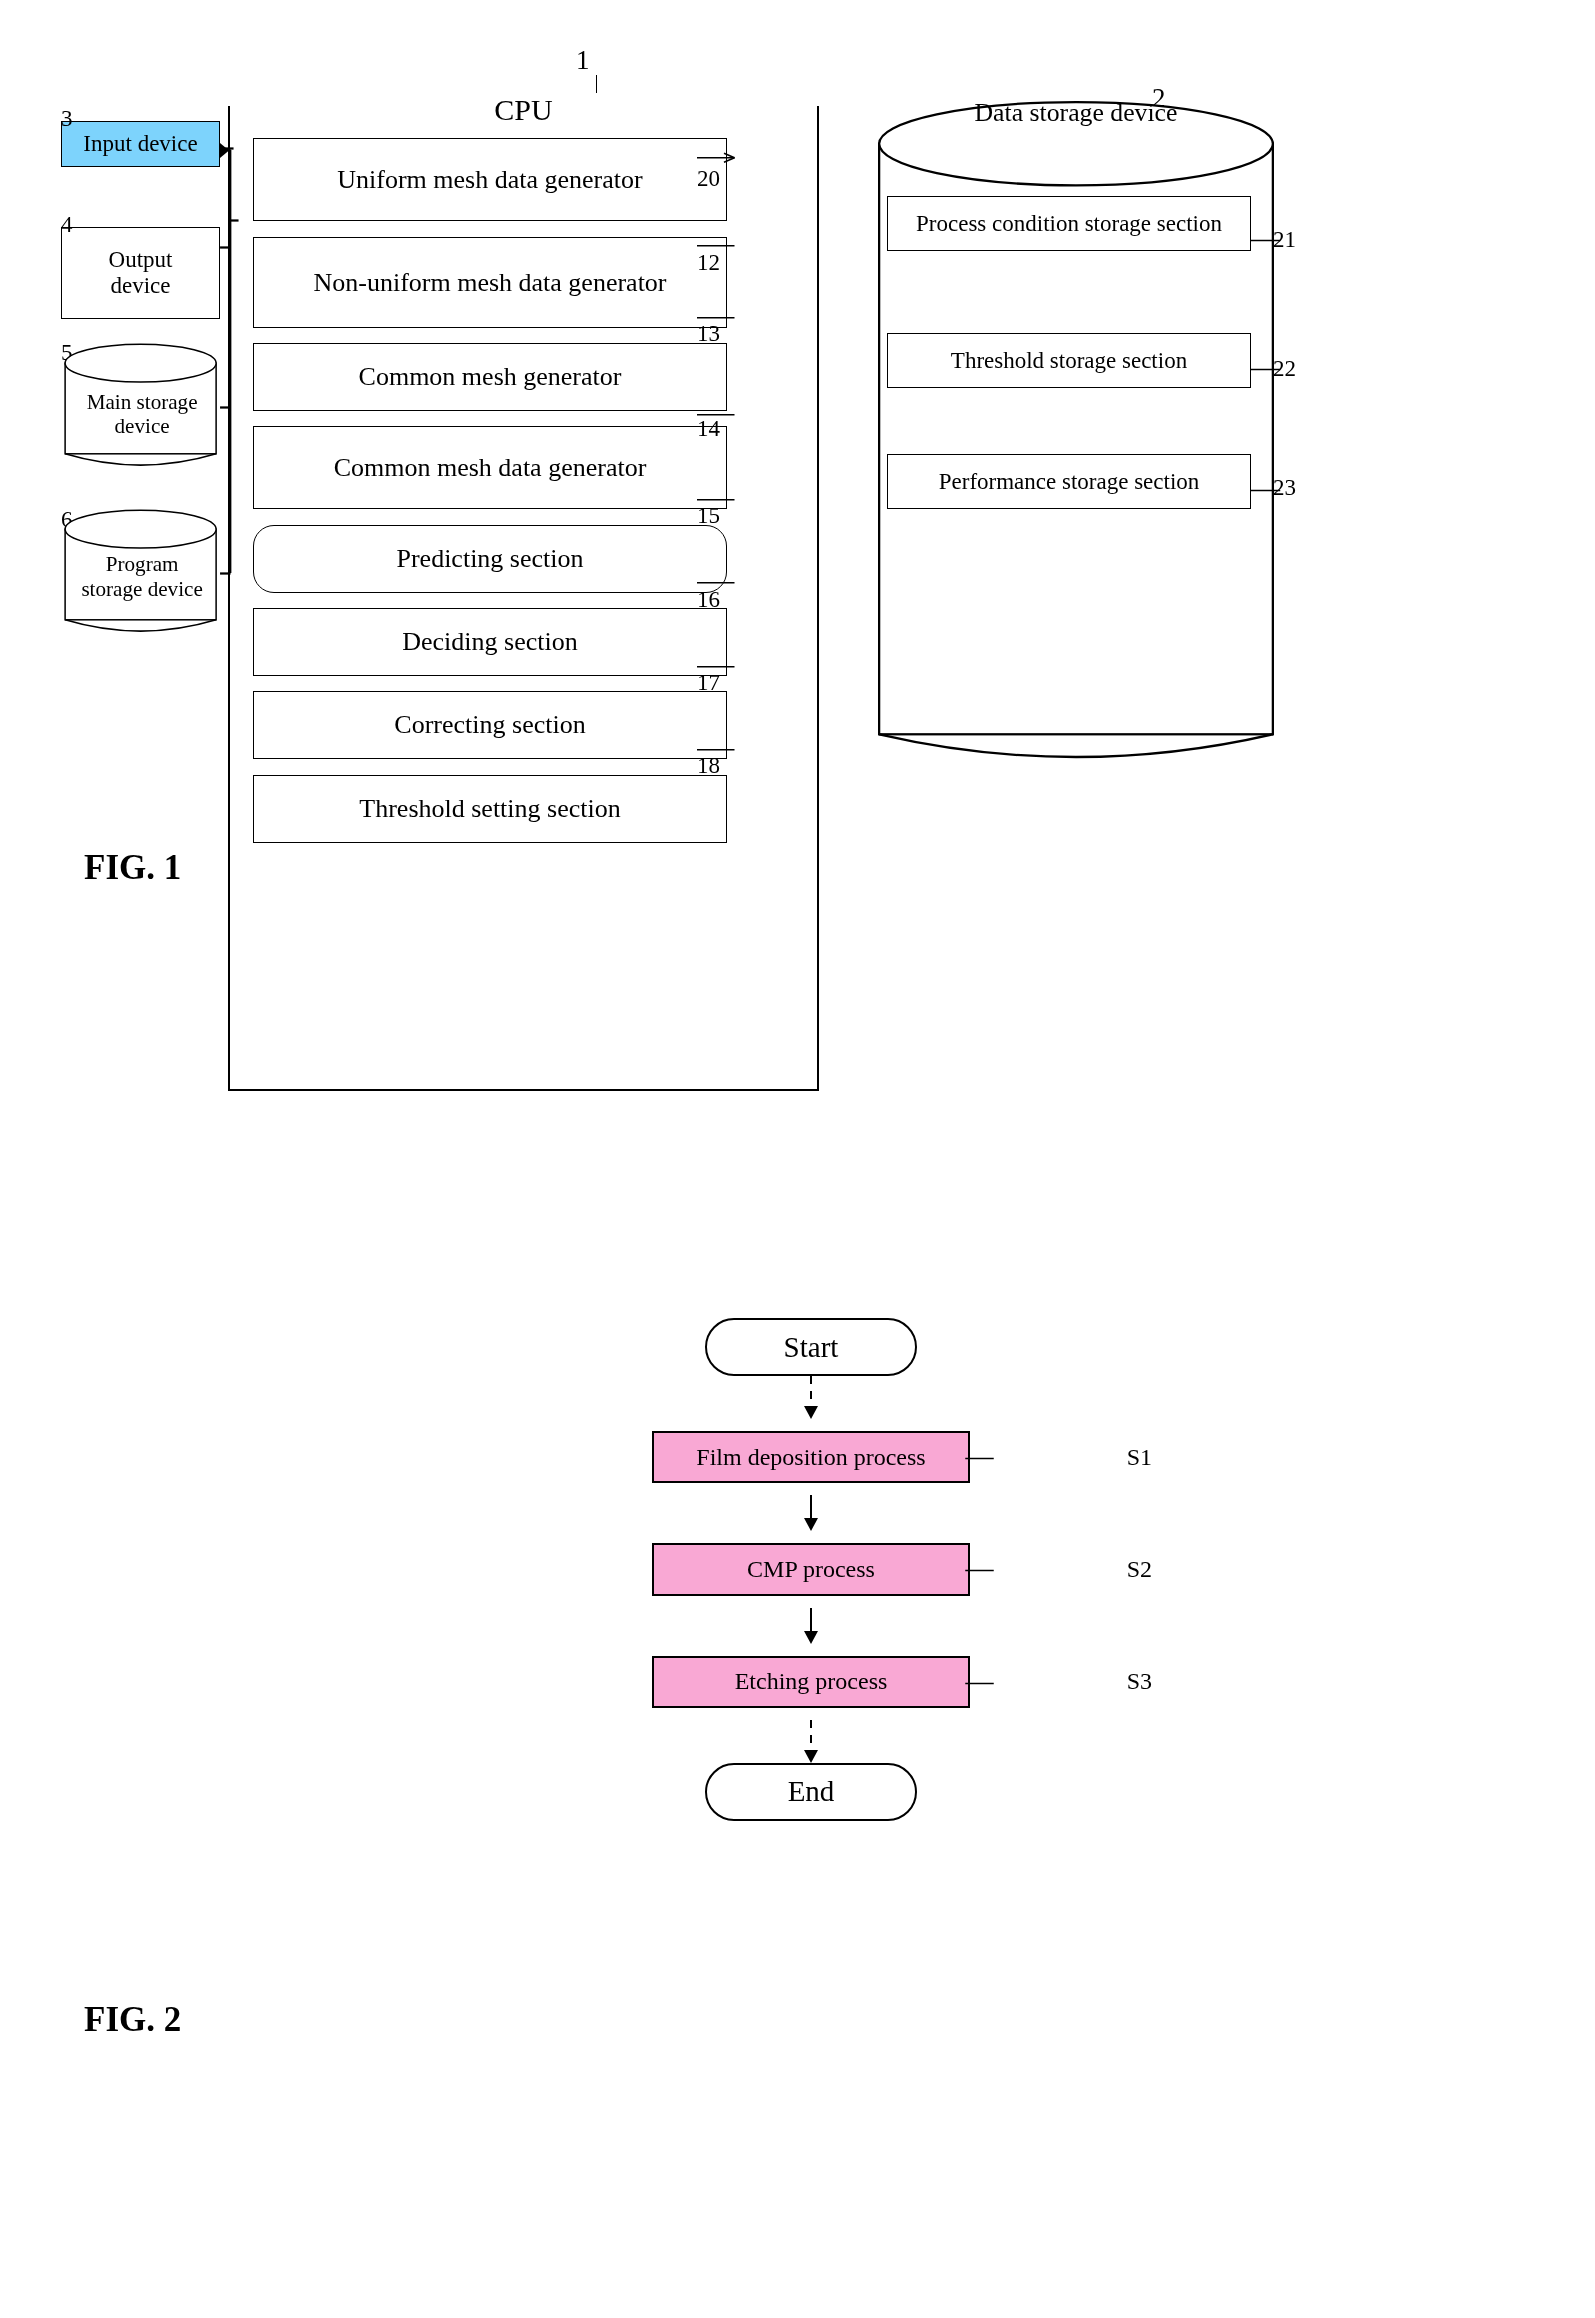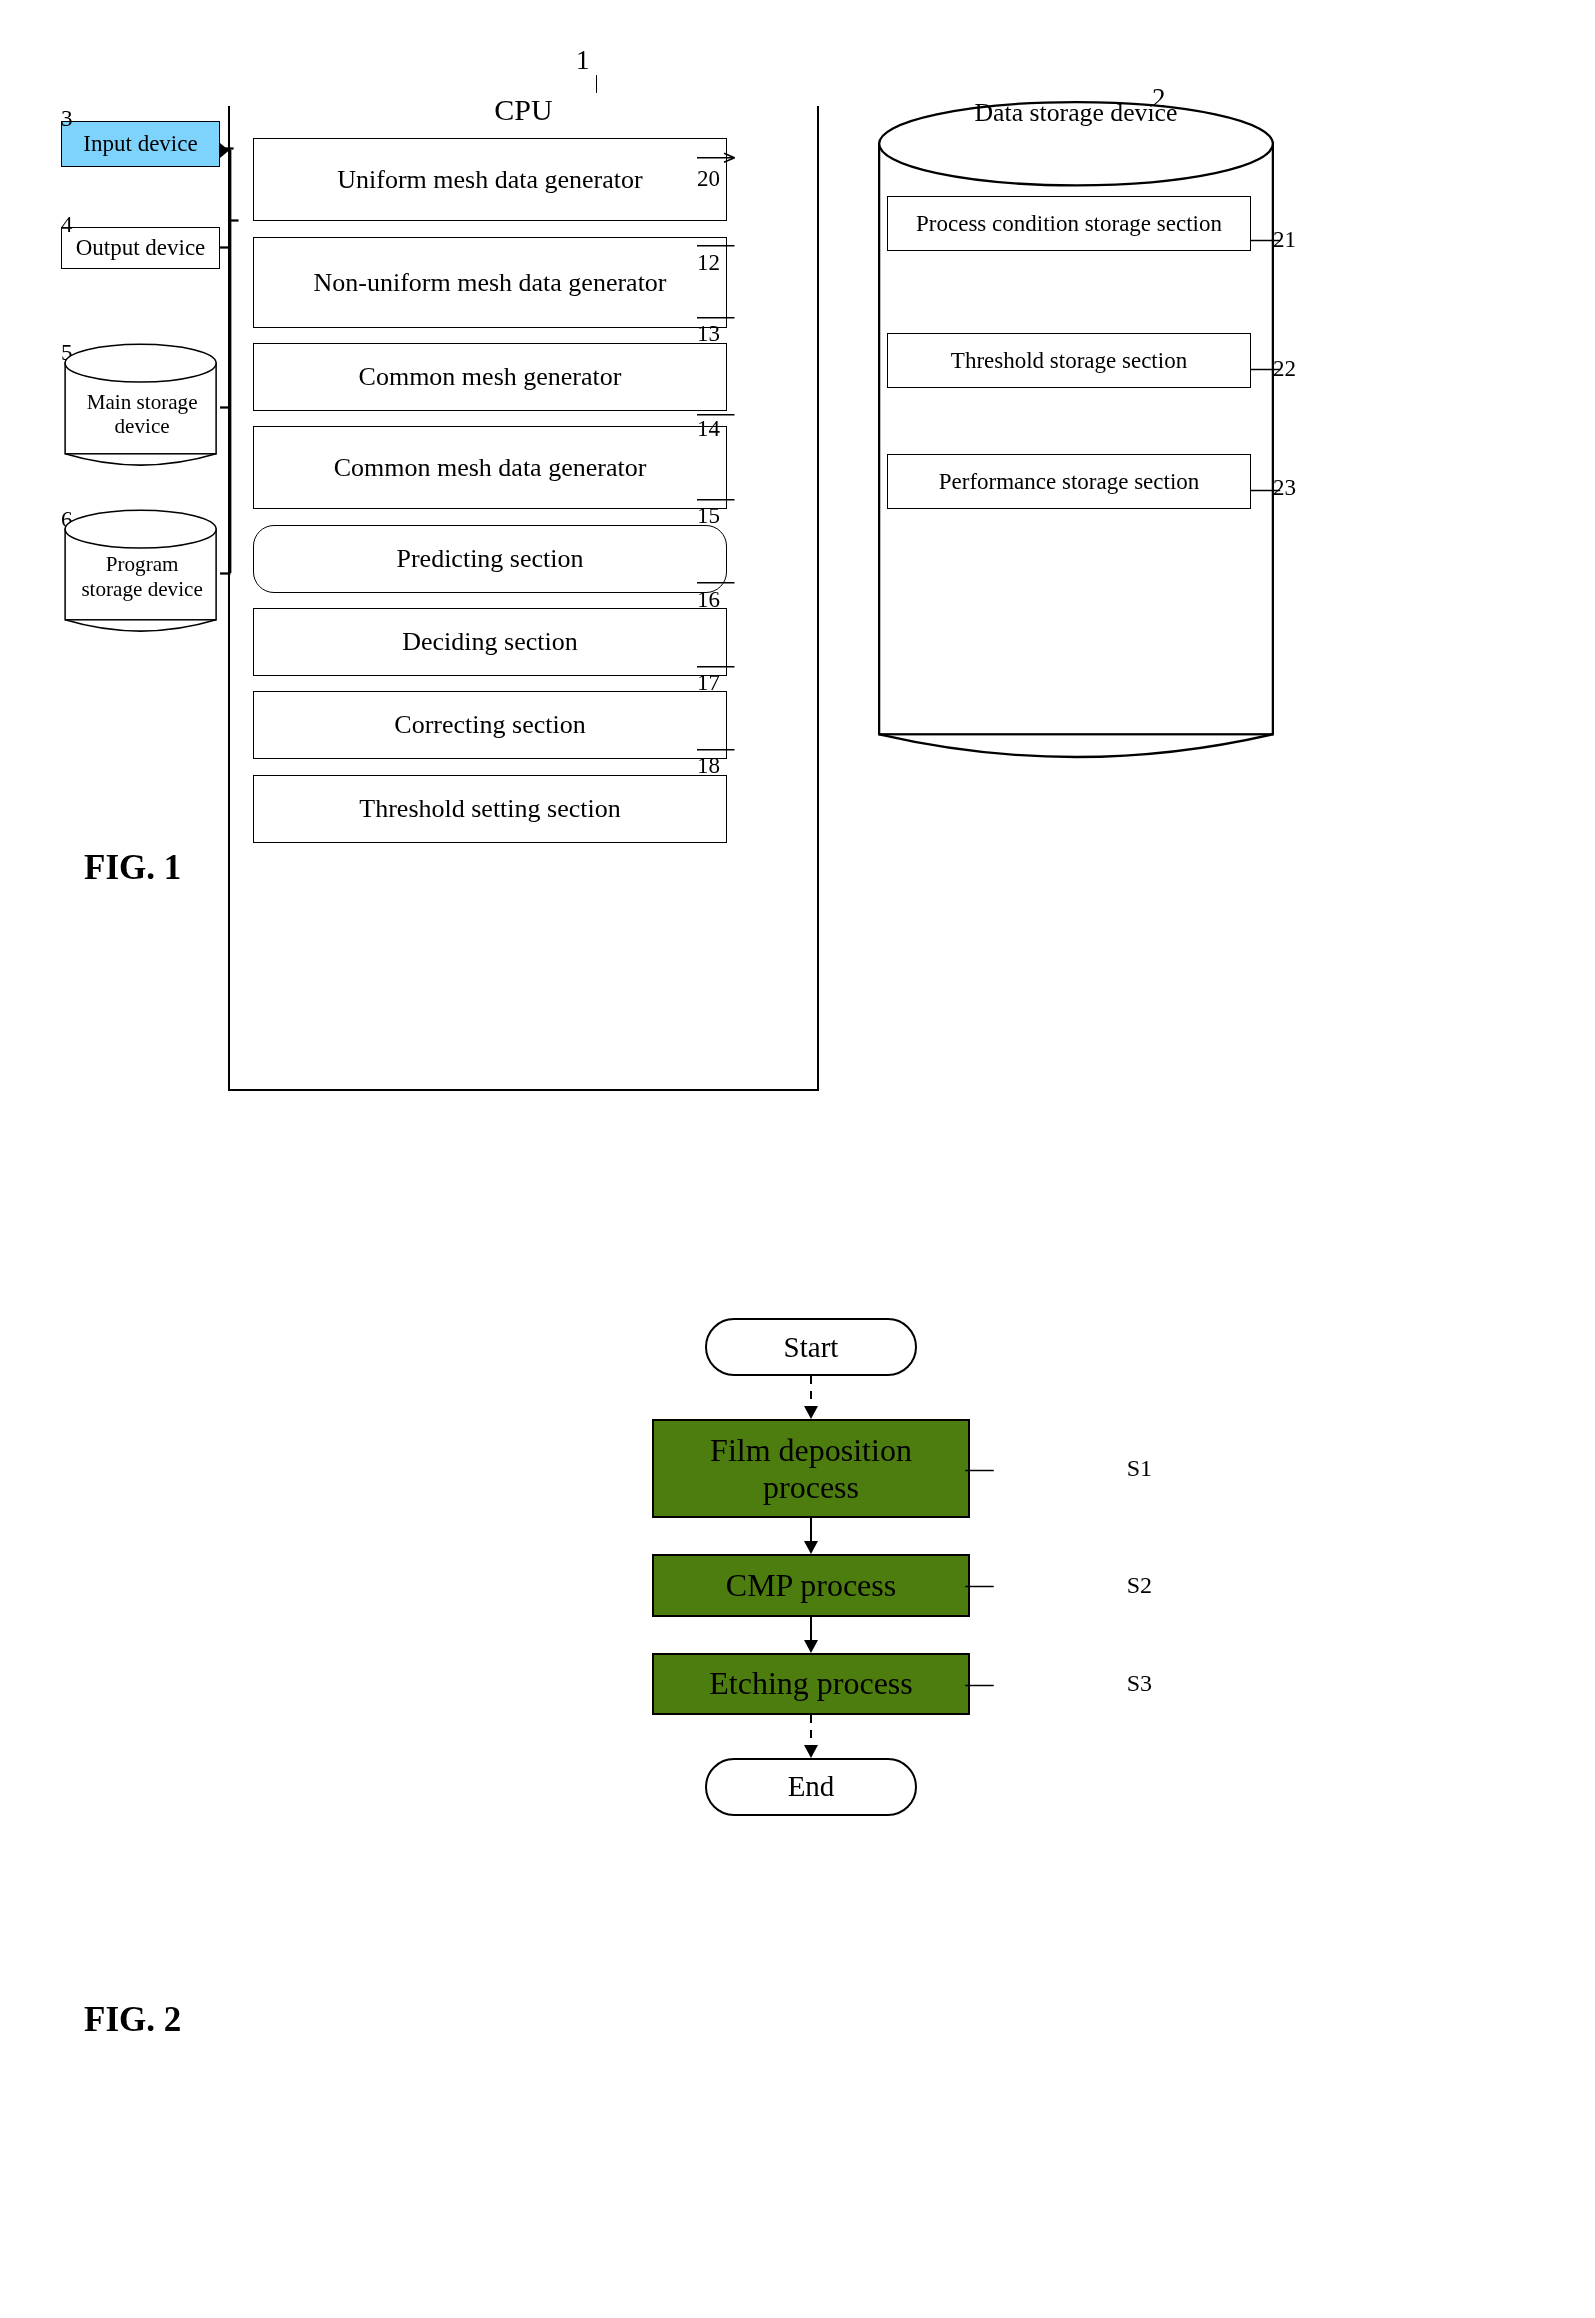--- a/index.html
+++ b/index.html
@@ -106,24 +106,24 @@
       font-size: 29px;
       padding: 10.6px 15px;
       background: #fff;
       margin: 0 auto;
       width: 212px;
     }
 
     .flow-box {
       border: 2.3px solid #000;
       text-align: center;
-      font-size: 32px;
+      font-size: 24px;
       padding: 10.6px 7.6px;
-      background: #4d7c0f;
-      margin: 0 auto;
+      background: #f9a8d4;
+      margin: 12px auto;
       width: 318px;
       position: relative;
     }
 
     .dashed-line-v {
       width: 1.5px;
       background: repeating-linear-gradient(
         to bottom,
         #000 0px, #000 7.6px,
         transparent 7.6px, transparent 15px
@@ -290,21 +290,21 @@
 
   <svg style="position:absolute;top:98px;left:159px;" width="9" height="15" viewBox="0 0 12 20">
     <line x1="0" y1="10" x2="8" y2="10" stroke="#000" stroke-width="2"></line>
   </svg>
   <div style="position:absolute;top:98px;left:159px;width:9px;height:15px;background:#000;clip-path:polygon(0 0,100% 50%,0 100%);"></div>
 
   <svg style="position:absolute;top:102px;left:159px;" width="13.6" height="3" viewBox="0 0 18 4">
     <line x1="0" y1="2" x2="18" y2="2" stroke="#000" stroke-width="3"></line>
   </svg>
 
-  <div style="position:absolute;top:182px;left:0;width:159px;border:1.5px solid #000;text-align:center;font-size:23px;padding:7px;background:#fff;">
+  <div style="position:absolute;top:182px;left:0;width:159px;border:1.5px solid #000;text-align:center;font-size:23px;padding:19px;background:#fff;">
     <span>Output device</span>
   </div>
   <span class="ref-num" style="top:167px; left:0px;">4</span>
 
   <span class="ref-num" style="top:295px; left:0px;">5</span>
   <svg style="position:absolute;top:288px;left:0;" width="163" height="151" viewBox="0 0 215 200">
     <rect x="5" y="40" width="200" height="120" fill="white" stroke="#000" stroke-width="2"></rect>
     <ellipse cx="105" cy="40" rx="100" ry="25" fill="white" stroke="#000" stroke-width="2"></ellipse>
     <path d="M5,160 Q105,190 205,160" fill="none" stroke="#000" stroke-width="2"></path>
     <text x="107" y="100" text-anchor="middle" font-size="28" font-family="Times New Roman">Main storage</text>

